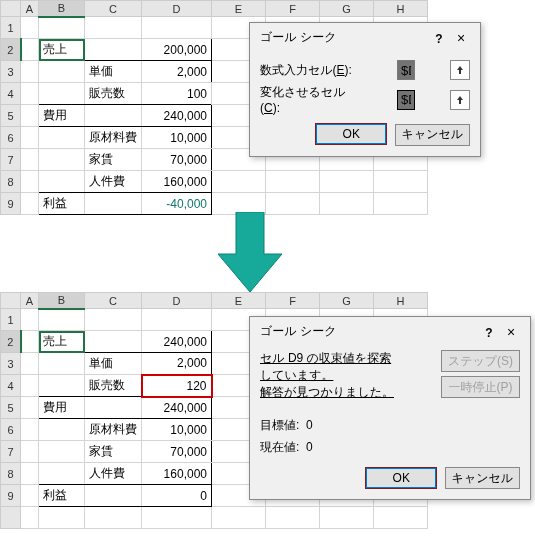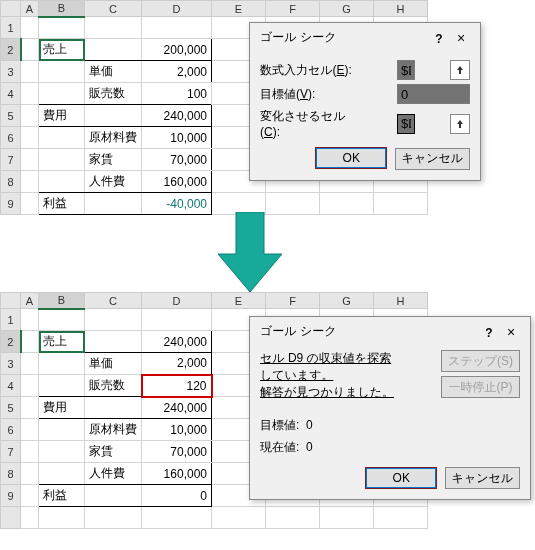--- a/index.html
+++ b/index.html
@@ -265,24 +265,20 @@
   </div>
   <div class="dlg-body">
     <div class="dlg-row">
       <span class="lab"><span>数式入力セル(</span><span class="u">E</span><span>):</span></span>
       <input type="text" value="$D$9" style="">
       <div class="refbtn">
           <svg viewBox="0 0 10 10">
             <path d="M5 1 L8 5 L6 5 L6 9 L4 9 L4 5 L2 5 Z" fill="#333"></path>
           </svg>
         </div>
-    </div>
-    <div class="dlg-row">
-      <span class="lab"><span>目標値(</span><span class="u">V</span><span>):</span></span>
-      <input type="text" value="0" style="">
     </div>
     <div class="dlg-row">
       <span class="lab"><span>変化させるセル(</span><span class="u">C</span><span>):</span></span>
       <input type="text" style="border: 1px solid rgb(0, 0, 0);" value="$D$4">
       <div class="refbtn">
           <svg viewBox="0 0 10 10">
             <path d="M5 1 L8 5 L6 5 L6 9 L4 9 L4 5 L2 5 Z" fill="#333"></path>
           </svg>
         </div>
     </div>

